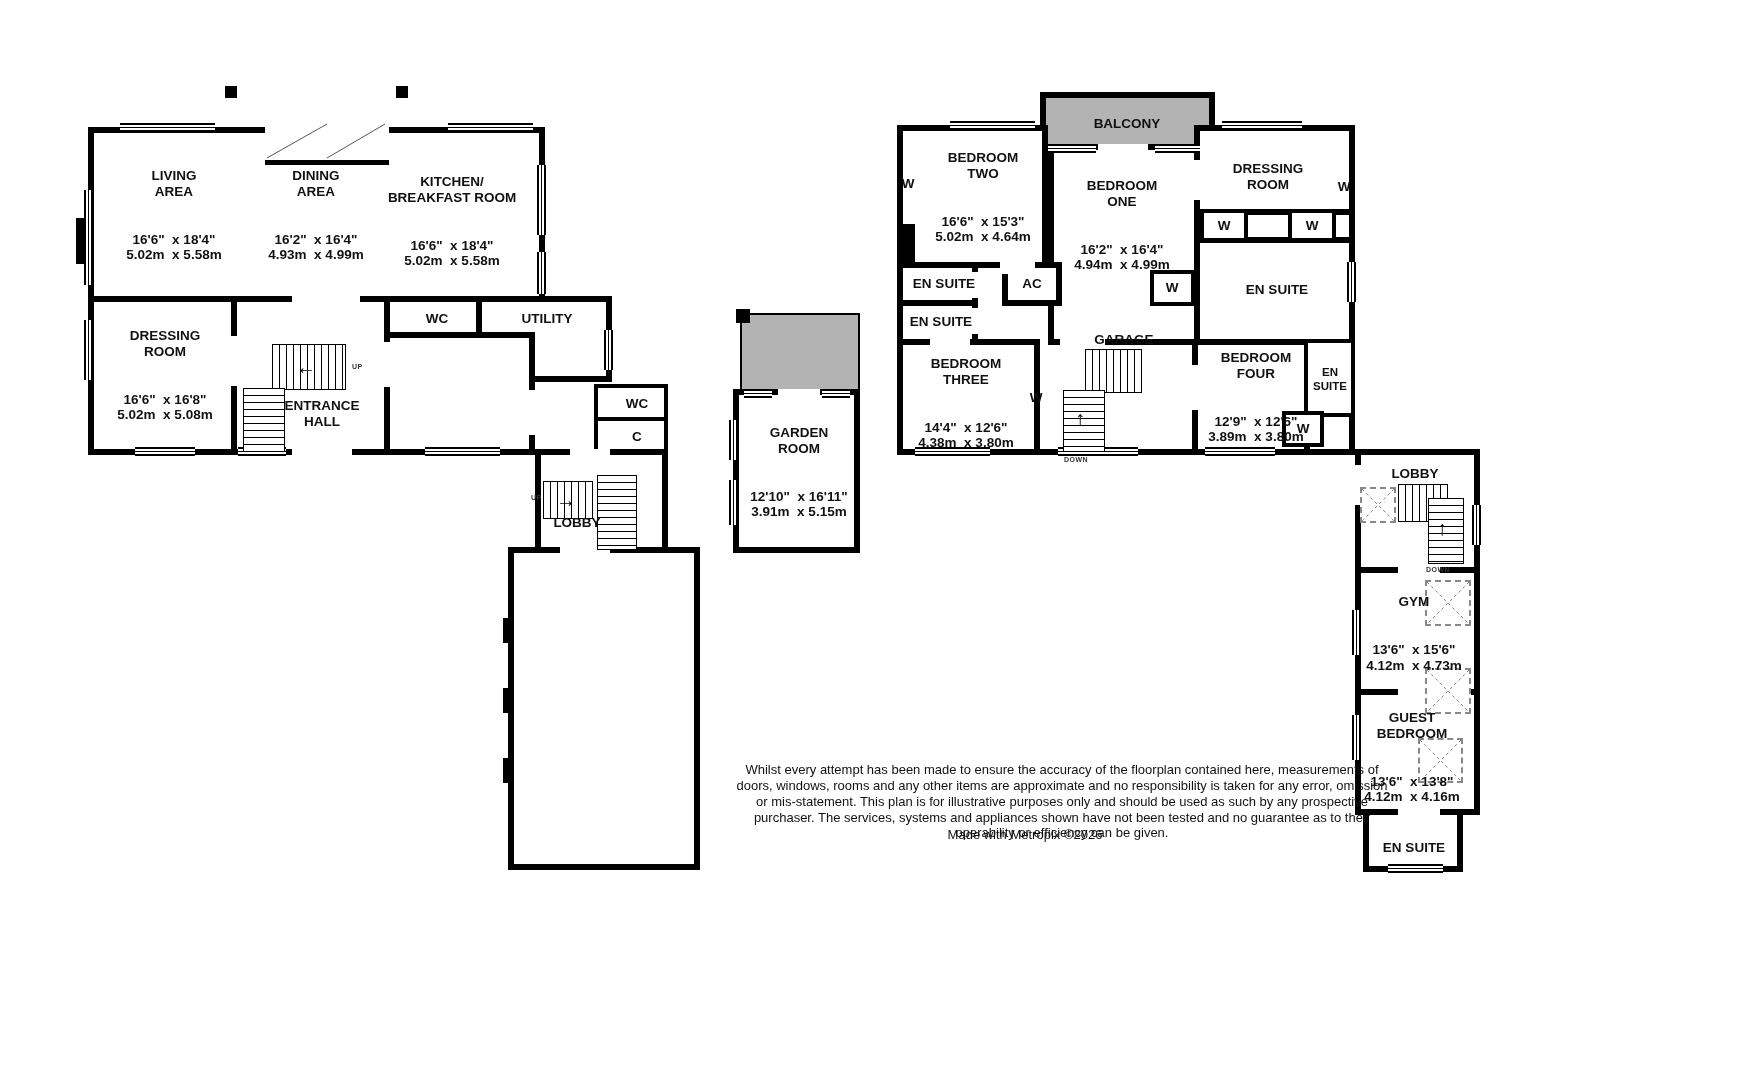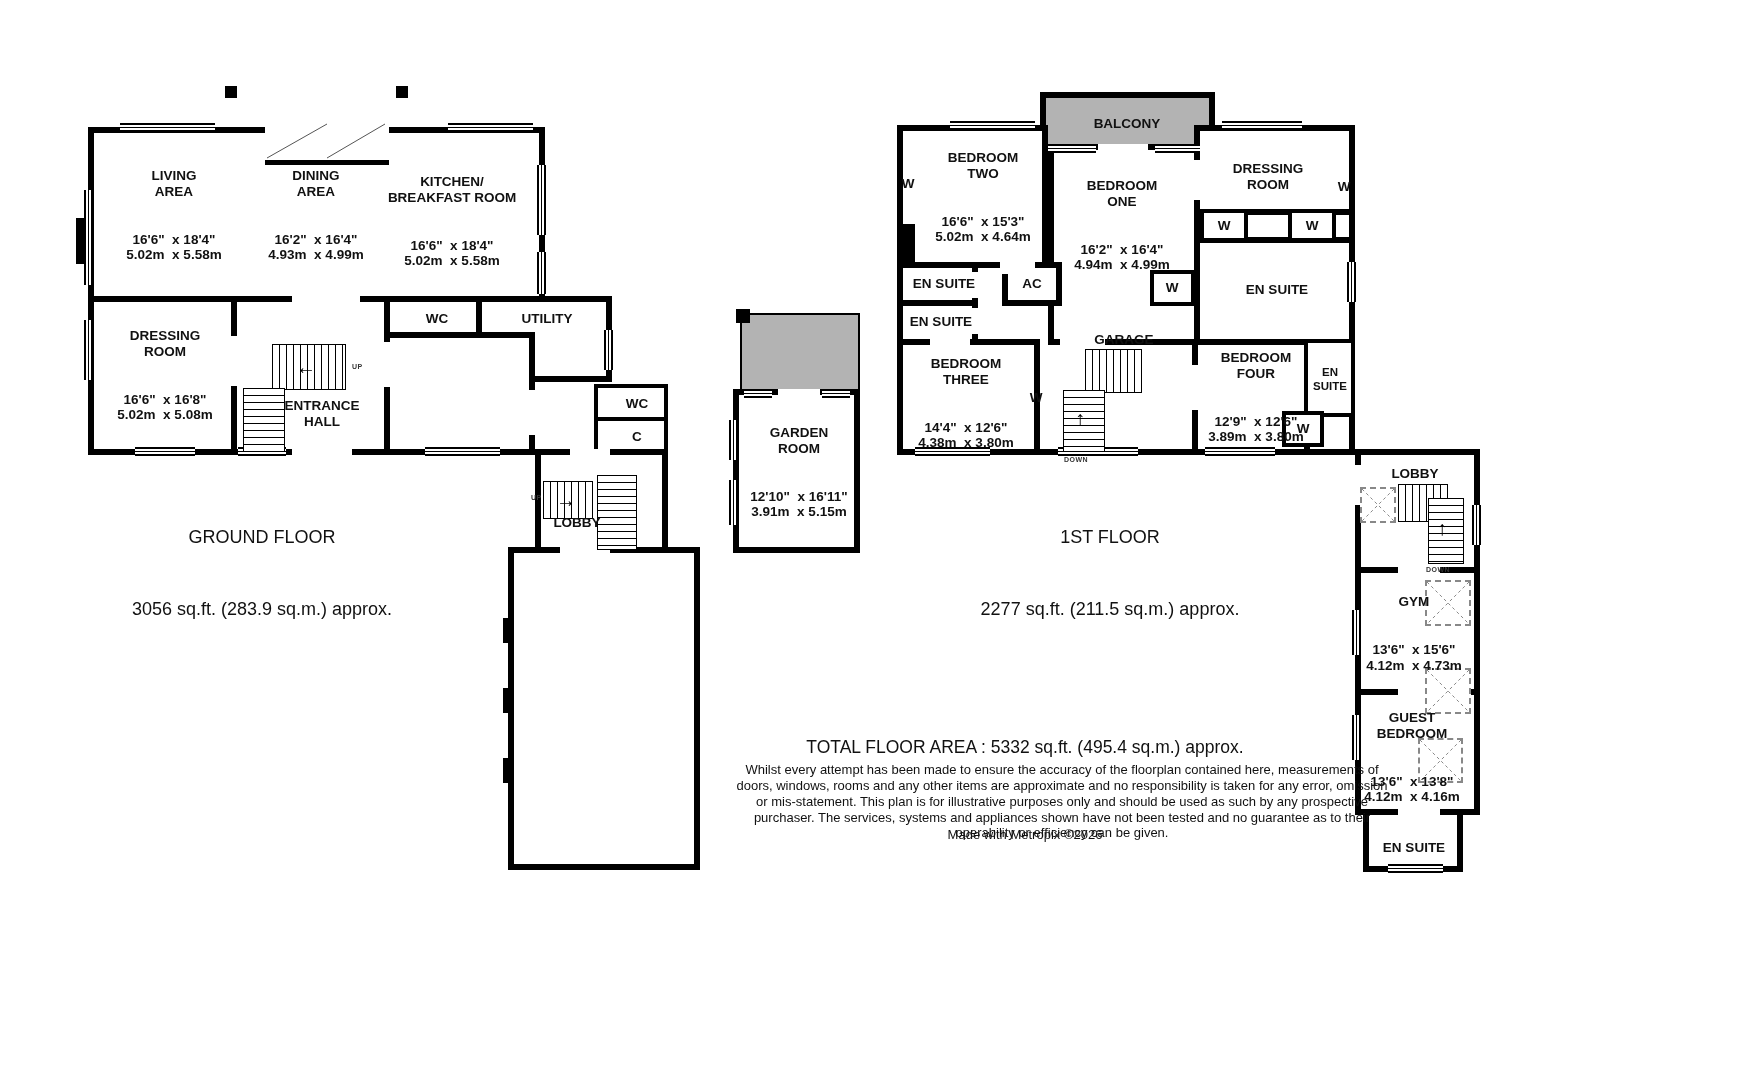--- a/index.html
+++ b/index.html
@@ -289,25 +289,16 @@
   </div>
 
   <div class="lab" style="left:908px;top:184px">W</div>
   <div class="lab" style="left:1344px;top:187px">W</div>
   <div class="lab" style="left:1224px;top:226px">W</div>
   <div class="lab" style="left:1312px;top:226px">W</div>
   <div class="lab" style="left:1172px;top:288px">W</div>
   <div class="lab" style="left:1036px;top:398px">W</div>
   <div class="lab" style="left:1303px;top:429px">W</div>
 
-  <div class="ftitle" style="left:262px;top:476px">
-    <div>GROUND FLOOR</div>
-    <div>3056 sq.ft. (283.9 sq.m.) approx.</div>
-  </div>
-  <div class="ftitle" style="left:1110px;top:476px">
-    <div>1ST FLOOR</div>
-    <div>2277 sq.ft. (211.5 sq.m.) approx.</div>
-  </div>
-  <div class="total">TOTAL FLOOR AREA : 5332 sq.ft. (495.4 sq.m.) approx.</div>
   <div class="disc">Whilst every attempt has been made to ensure the accuracy of the floorplan contained here, measurements of doors, windows, rooms and any other items are approximate and no responsibility is taken for any error, omission or mis-statement. This plan is for illustrative purposes only and should be used as such by any prospective purchaser. The services, systems and appliances shown have not been tested and no guarantee as to their operability or efficiency can be given.</div>
   <div class="credit">Made with Metropix ©2026</div>
 
 </div>
 
 </body></html>

